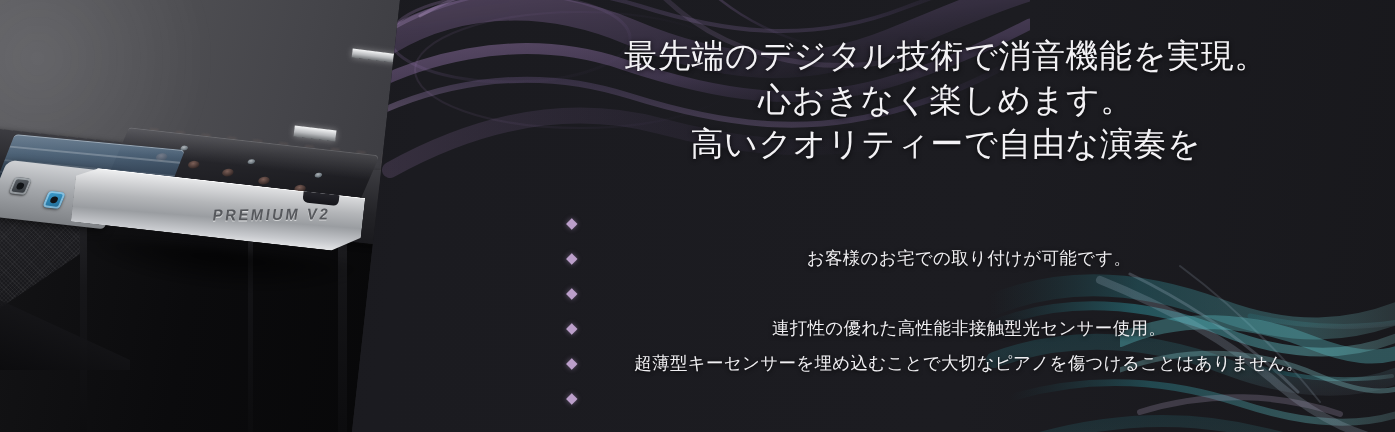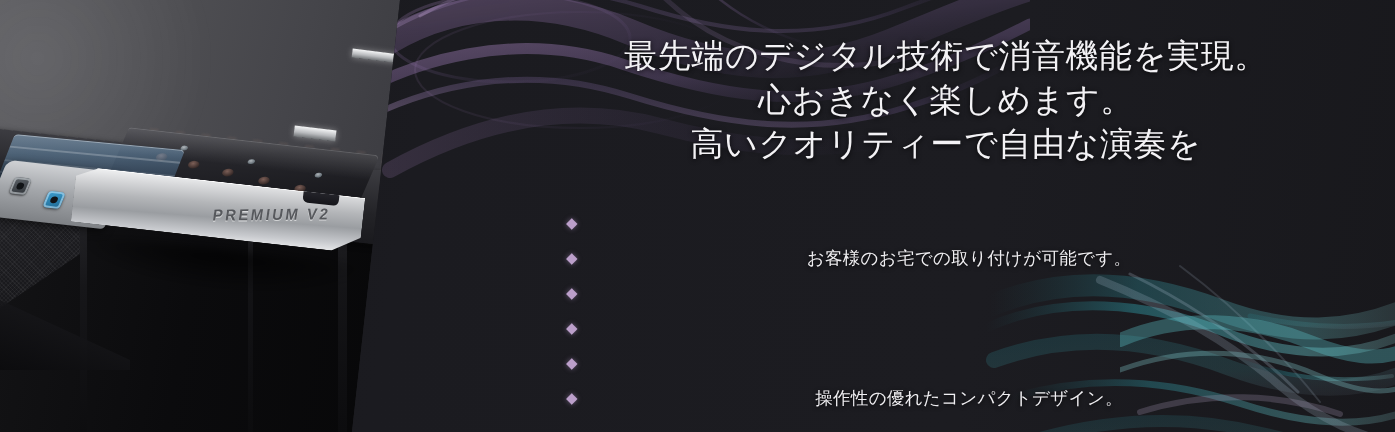--- a/index.html
+++ b/index.html
@@ -399,24 +399,25 @@
       </li>
       <li>
         <span class="bullet">◆</span>
         <span>お客様のお宅での取り付けが可能です。</span>
       </li>
       <li>
         <span class="bullet">◆</span>
       </li>
       <li>
         <span class="bullet">◆</span>
-      </li>
-      <li>
-        <span class="bullet">◆</span>
-      </li>
-      <li>
-        <span class="bullet">◆</span>
-        <span>操作性の優れたコンパクトデザイン。</span>
+        <span>連打性の優れた高性能非接触型光センサー使用。</span>
+      </li>
+      <li>
+        <span class="bullet">◆</span>
+        <span>超薄型キーセンサーを埋め込むことで大切なピアノを傷つけることはありません。</span>
+      </li>
+      <li>
+        <span class="bullet">◆</span>
       </li>
     </ul>
 
   </div>
 </div>
 
 </body></html>

